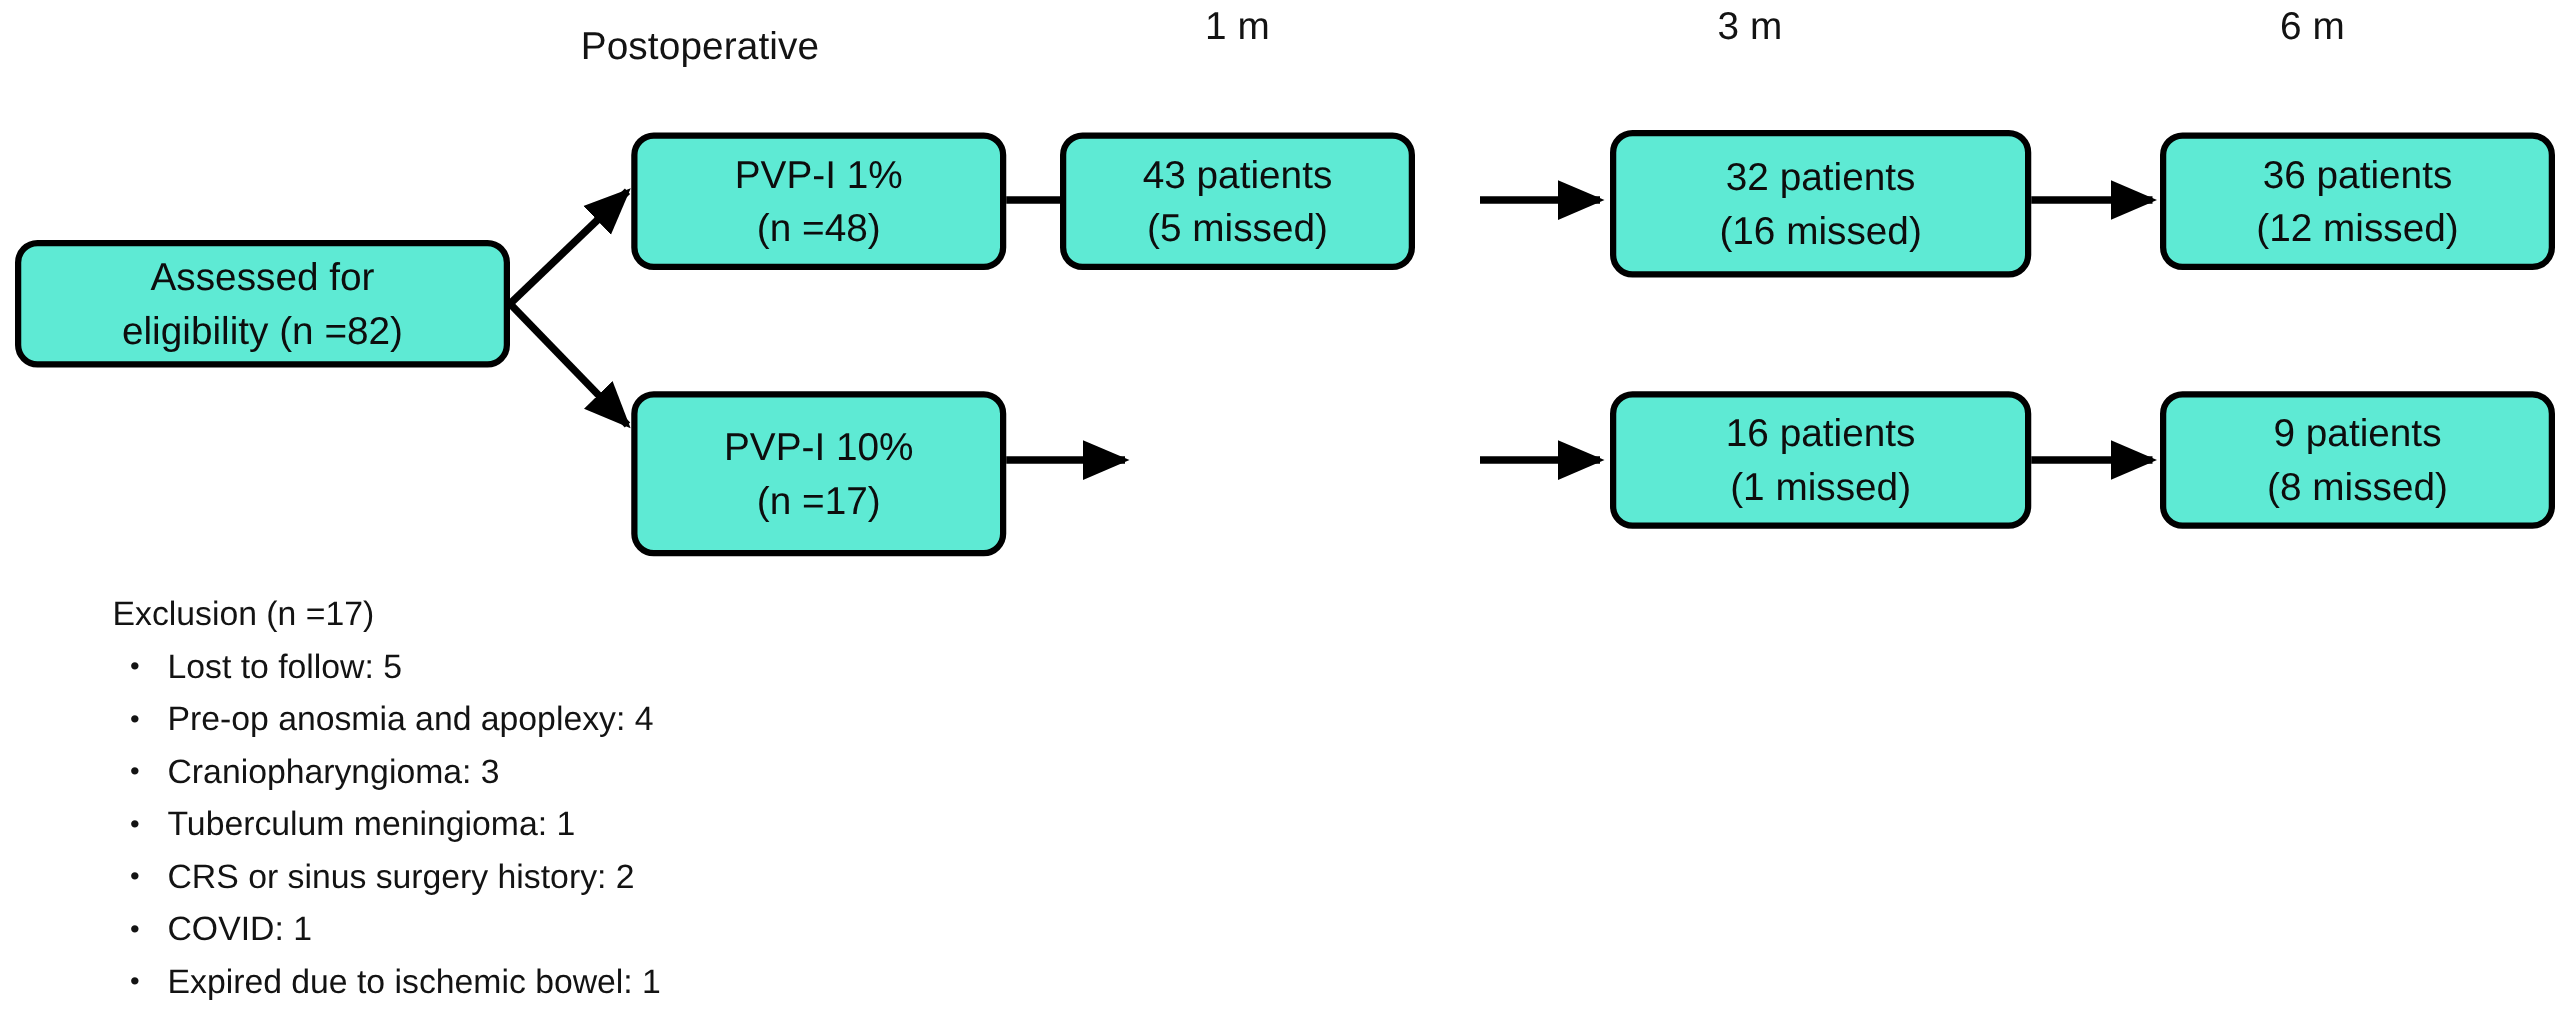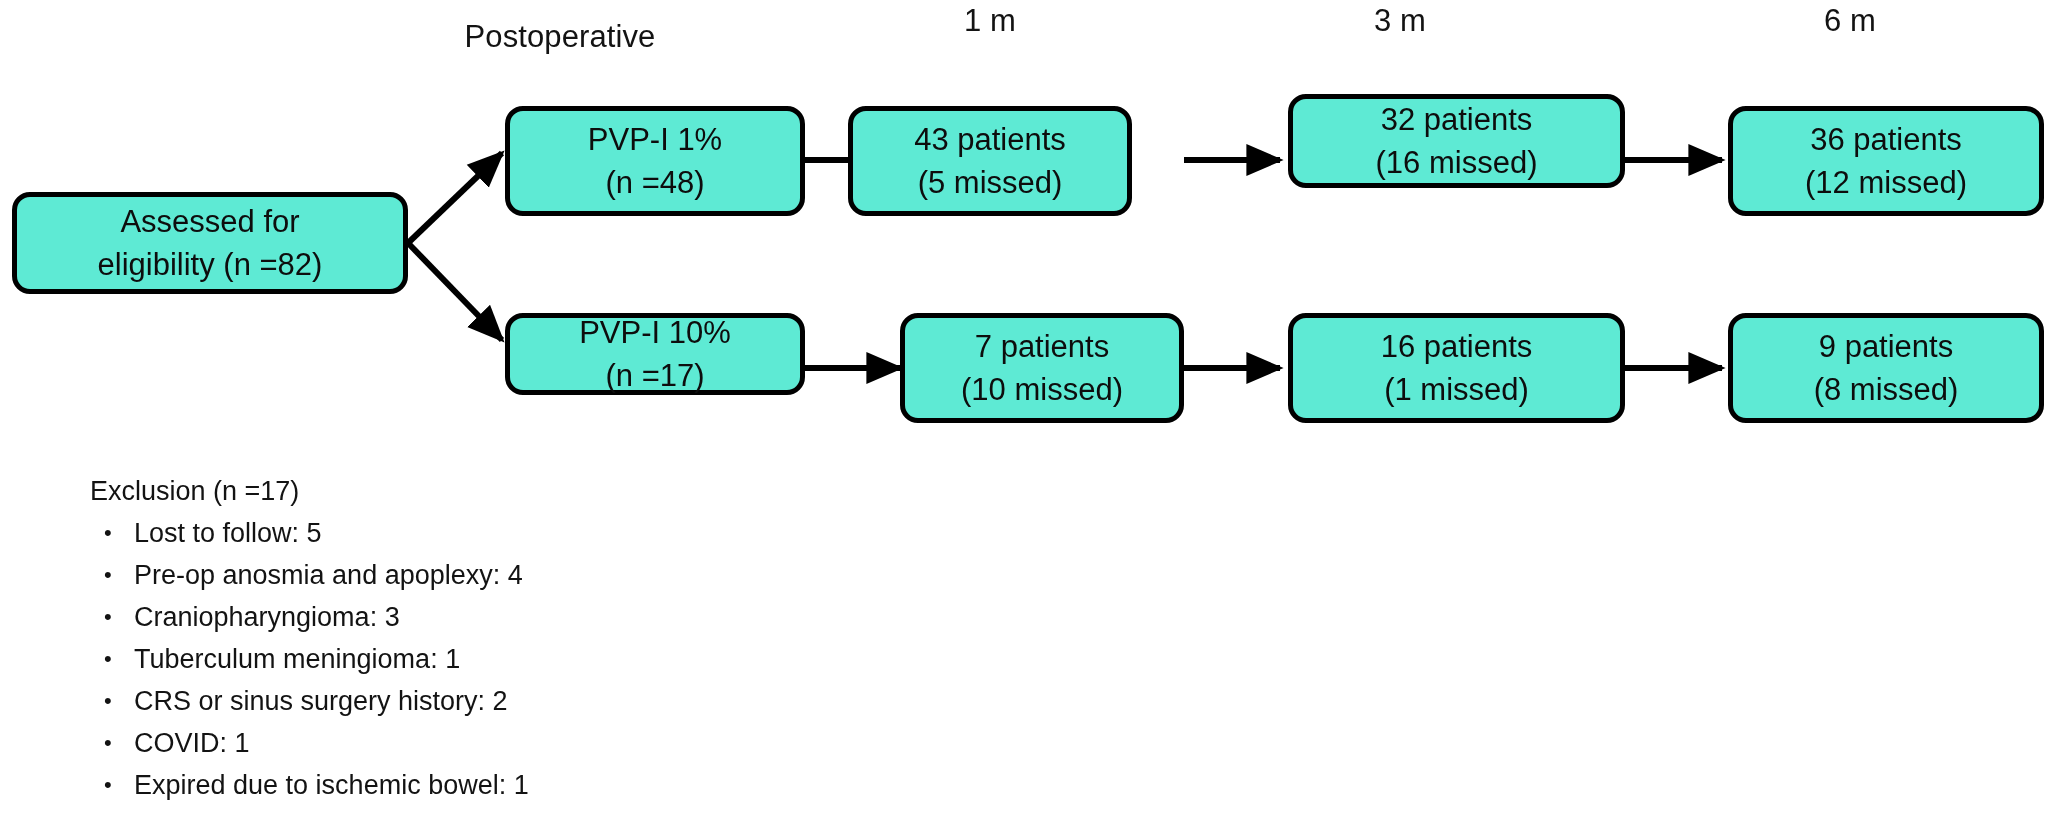--- a/index.html
+++ b/index.html
@@ -136,36 +136,32 @@
   </div>
 
   <div class="node" style="left:505px; top:106px; width:300px; height:110px;">
     <span class="ln">PVP-I 1%</span>
     <span class="ln">(n =48)</span>
   </div>
   <div class="node" style="left:848px; top:106px; width:284px; height:110px;">
     <span class="ln">43 patients</span>
     <span class="ln">(5 missed)</span>
   </div>
-  <div class="node" style="left:1288px; top:94px; width:337px; height:94px;">
+  <div class="node" style="left:1288px; top:104px; width:337px; height:118px;">
     <span class="ln">32 patients</span>
     <span class="ln">(16 missed)</span>
   </div>
   <div class="node" style="left:1728px; top:106px; width:316px; height:110px;">
     <span class="ln">36 patients</span>
     <span class="ln">(12 missed)</span>
   </div>
 
-  <div class="node" style="left:505px; top:313px; width:300px; height:82px;">
+  <div class="node" style="left:505px; top:313px; width:300px; height:132px;">
     <span class="ln">PVP-I 10%</span>
     <span class="ln">(n =17)</span>
-  </div>
-  <div class="node" style="left:900px; top:313px; width:284px; height:110px;">
-    <span class="ln">7 patients</span>
-    <span class="ln">(10 missed)</span>
   </div>
   <div class="node" style="left:1288px; top:313px; width:337px; height:110px;">
     <span class="ln">16 patients</span>
     <span class="ln">(1 missed)</span>
   </div>
   <div class="node" style="left:1728px; top:313px; width:316px; height:110px;">
     <span class="ln">9 patients</span>
     <span class="ln">(8 missed)</span>
   </div>
 

